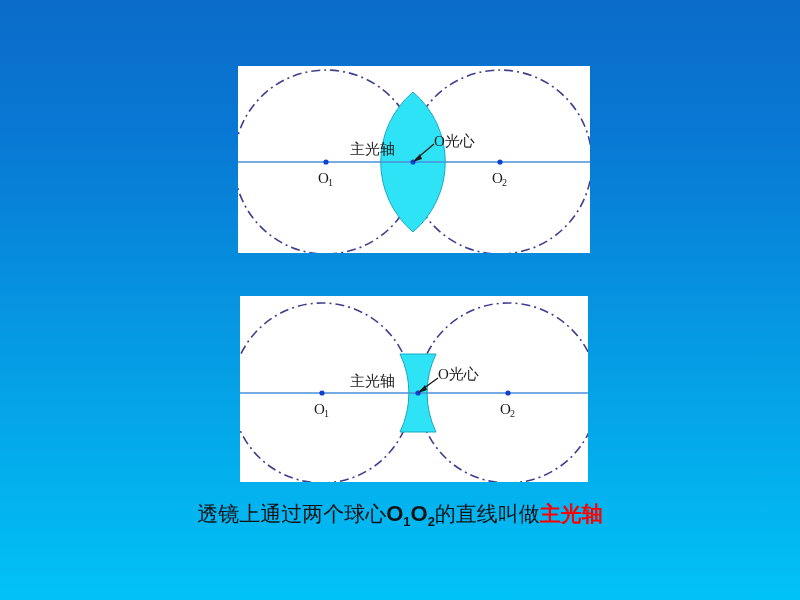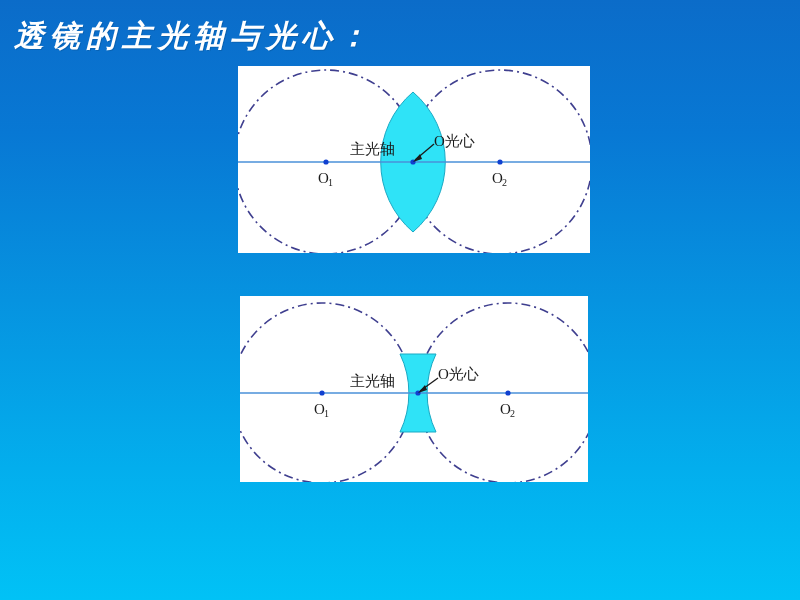--- a/index.html
+++ b/index.html
@@ -106,21 +106,20 @@
     font-family: "Liberation Serif", "DejaVu Serif", serif;
     font-size: 10px;
     fill: #1a1a1a;
   }
 </style>
 </head>
 <body>
 
 <div class="slide">
 
-  <div class="title">透镜的主光轴与光心：</div>
 
   <div class="figure-panel" id="panel-convex">
     <svg class="figure-svg" viewBox="0 0 352 187" preserveAspectRatio="none">
 
       <circle cx="88" cy="96" r="92" fill="none" stroke="#3f3f8f" stroke-width="1.6" stroke-dasharray="9 4 2 4"></circle>
 
       <circle cx="262" cy="96" r="92" fill="none" stroke="#3f3f8f" stroke-width="1.6" stroke-dasharray="9 4 2 4"></circle>
 
       <path d="M 175 26
                A 92 92 0 0 1 175 166
@@ -174,15 +173,18 @@
       <text class="lbl-cn" x="198" y="83">O光心</text>
 
       <text class="lbl-pt" x="74" y="118">O</text>
       <text class="lbl-sub" x="84" y="121">1</text>
 
       <text class="lbl-pt" x="260" y="118">O</text>
       <text class="lbl-sub" x="270" y="121">2</text>
     </svg>
   </div>
 
+  <div class="caption" id="caption-line-1">
+    <span>透镜上通过两个球心</span><span class="mark">O</span><span class="sub">1</span><span class="mark">O</span><span class="sub">2</span><span>的直线叫做</span><span class="hi">主光轴</span>
+  </div>
 
 
 </div>
 
 </body></html>

